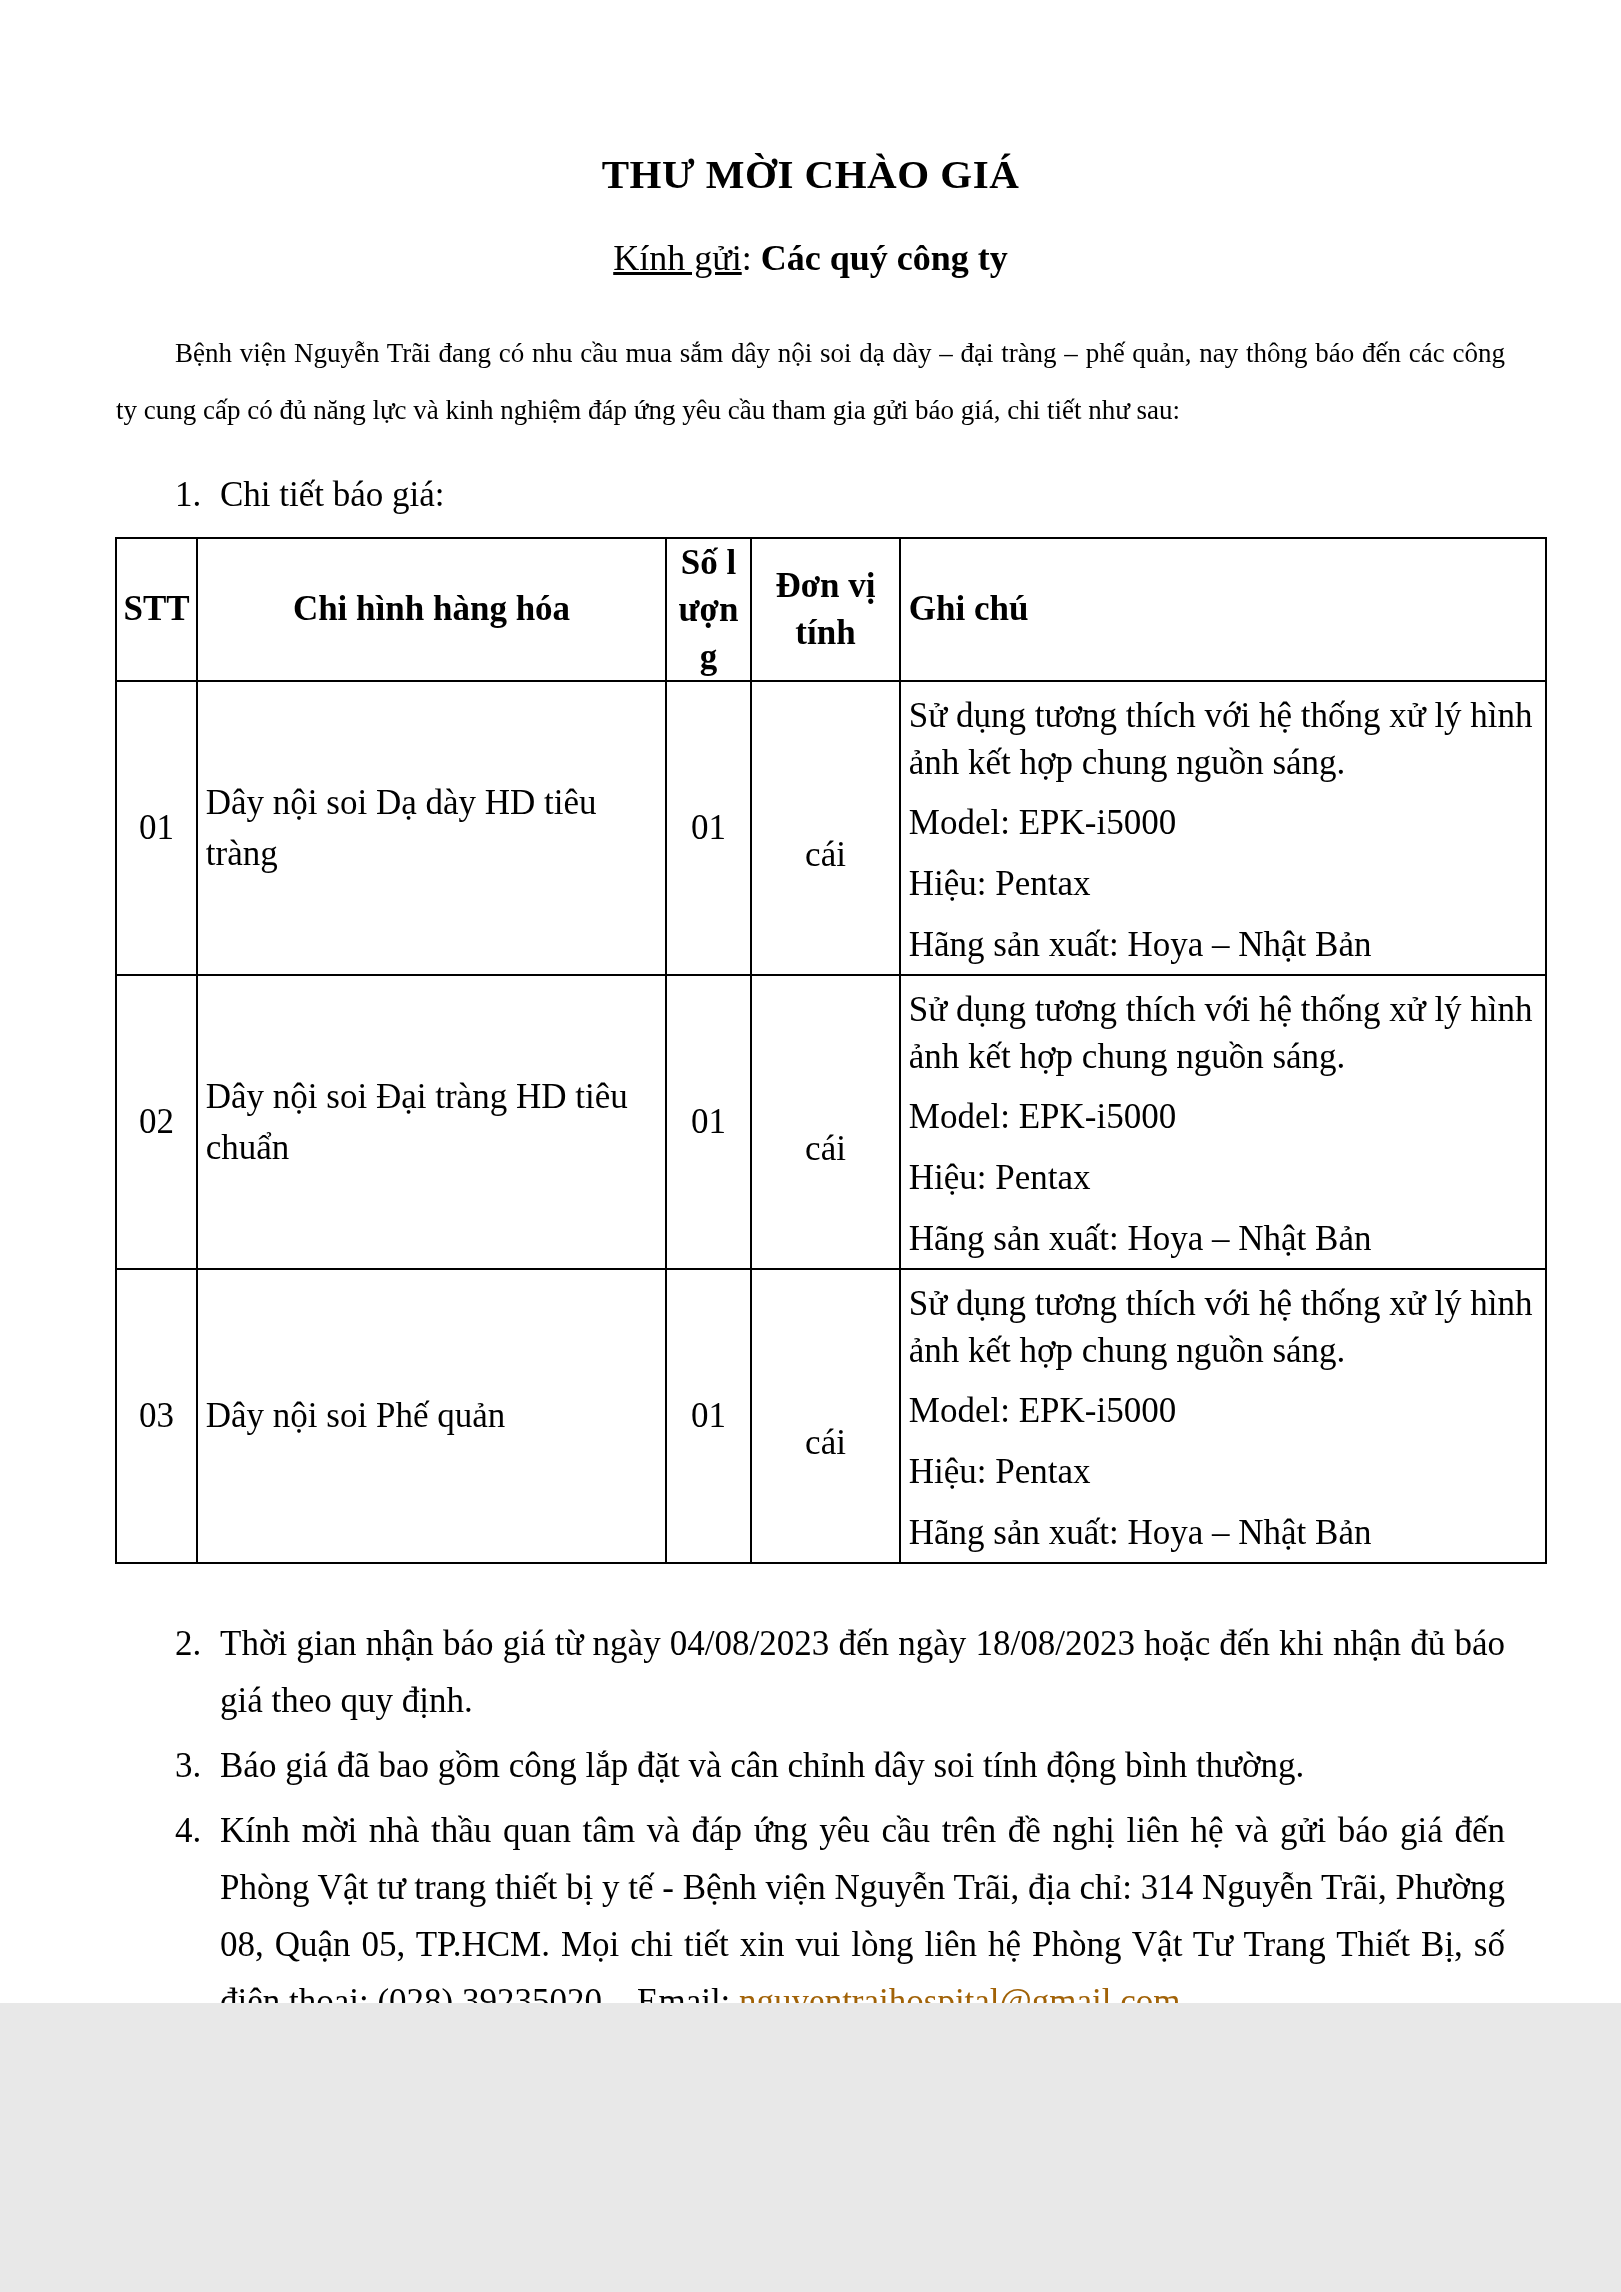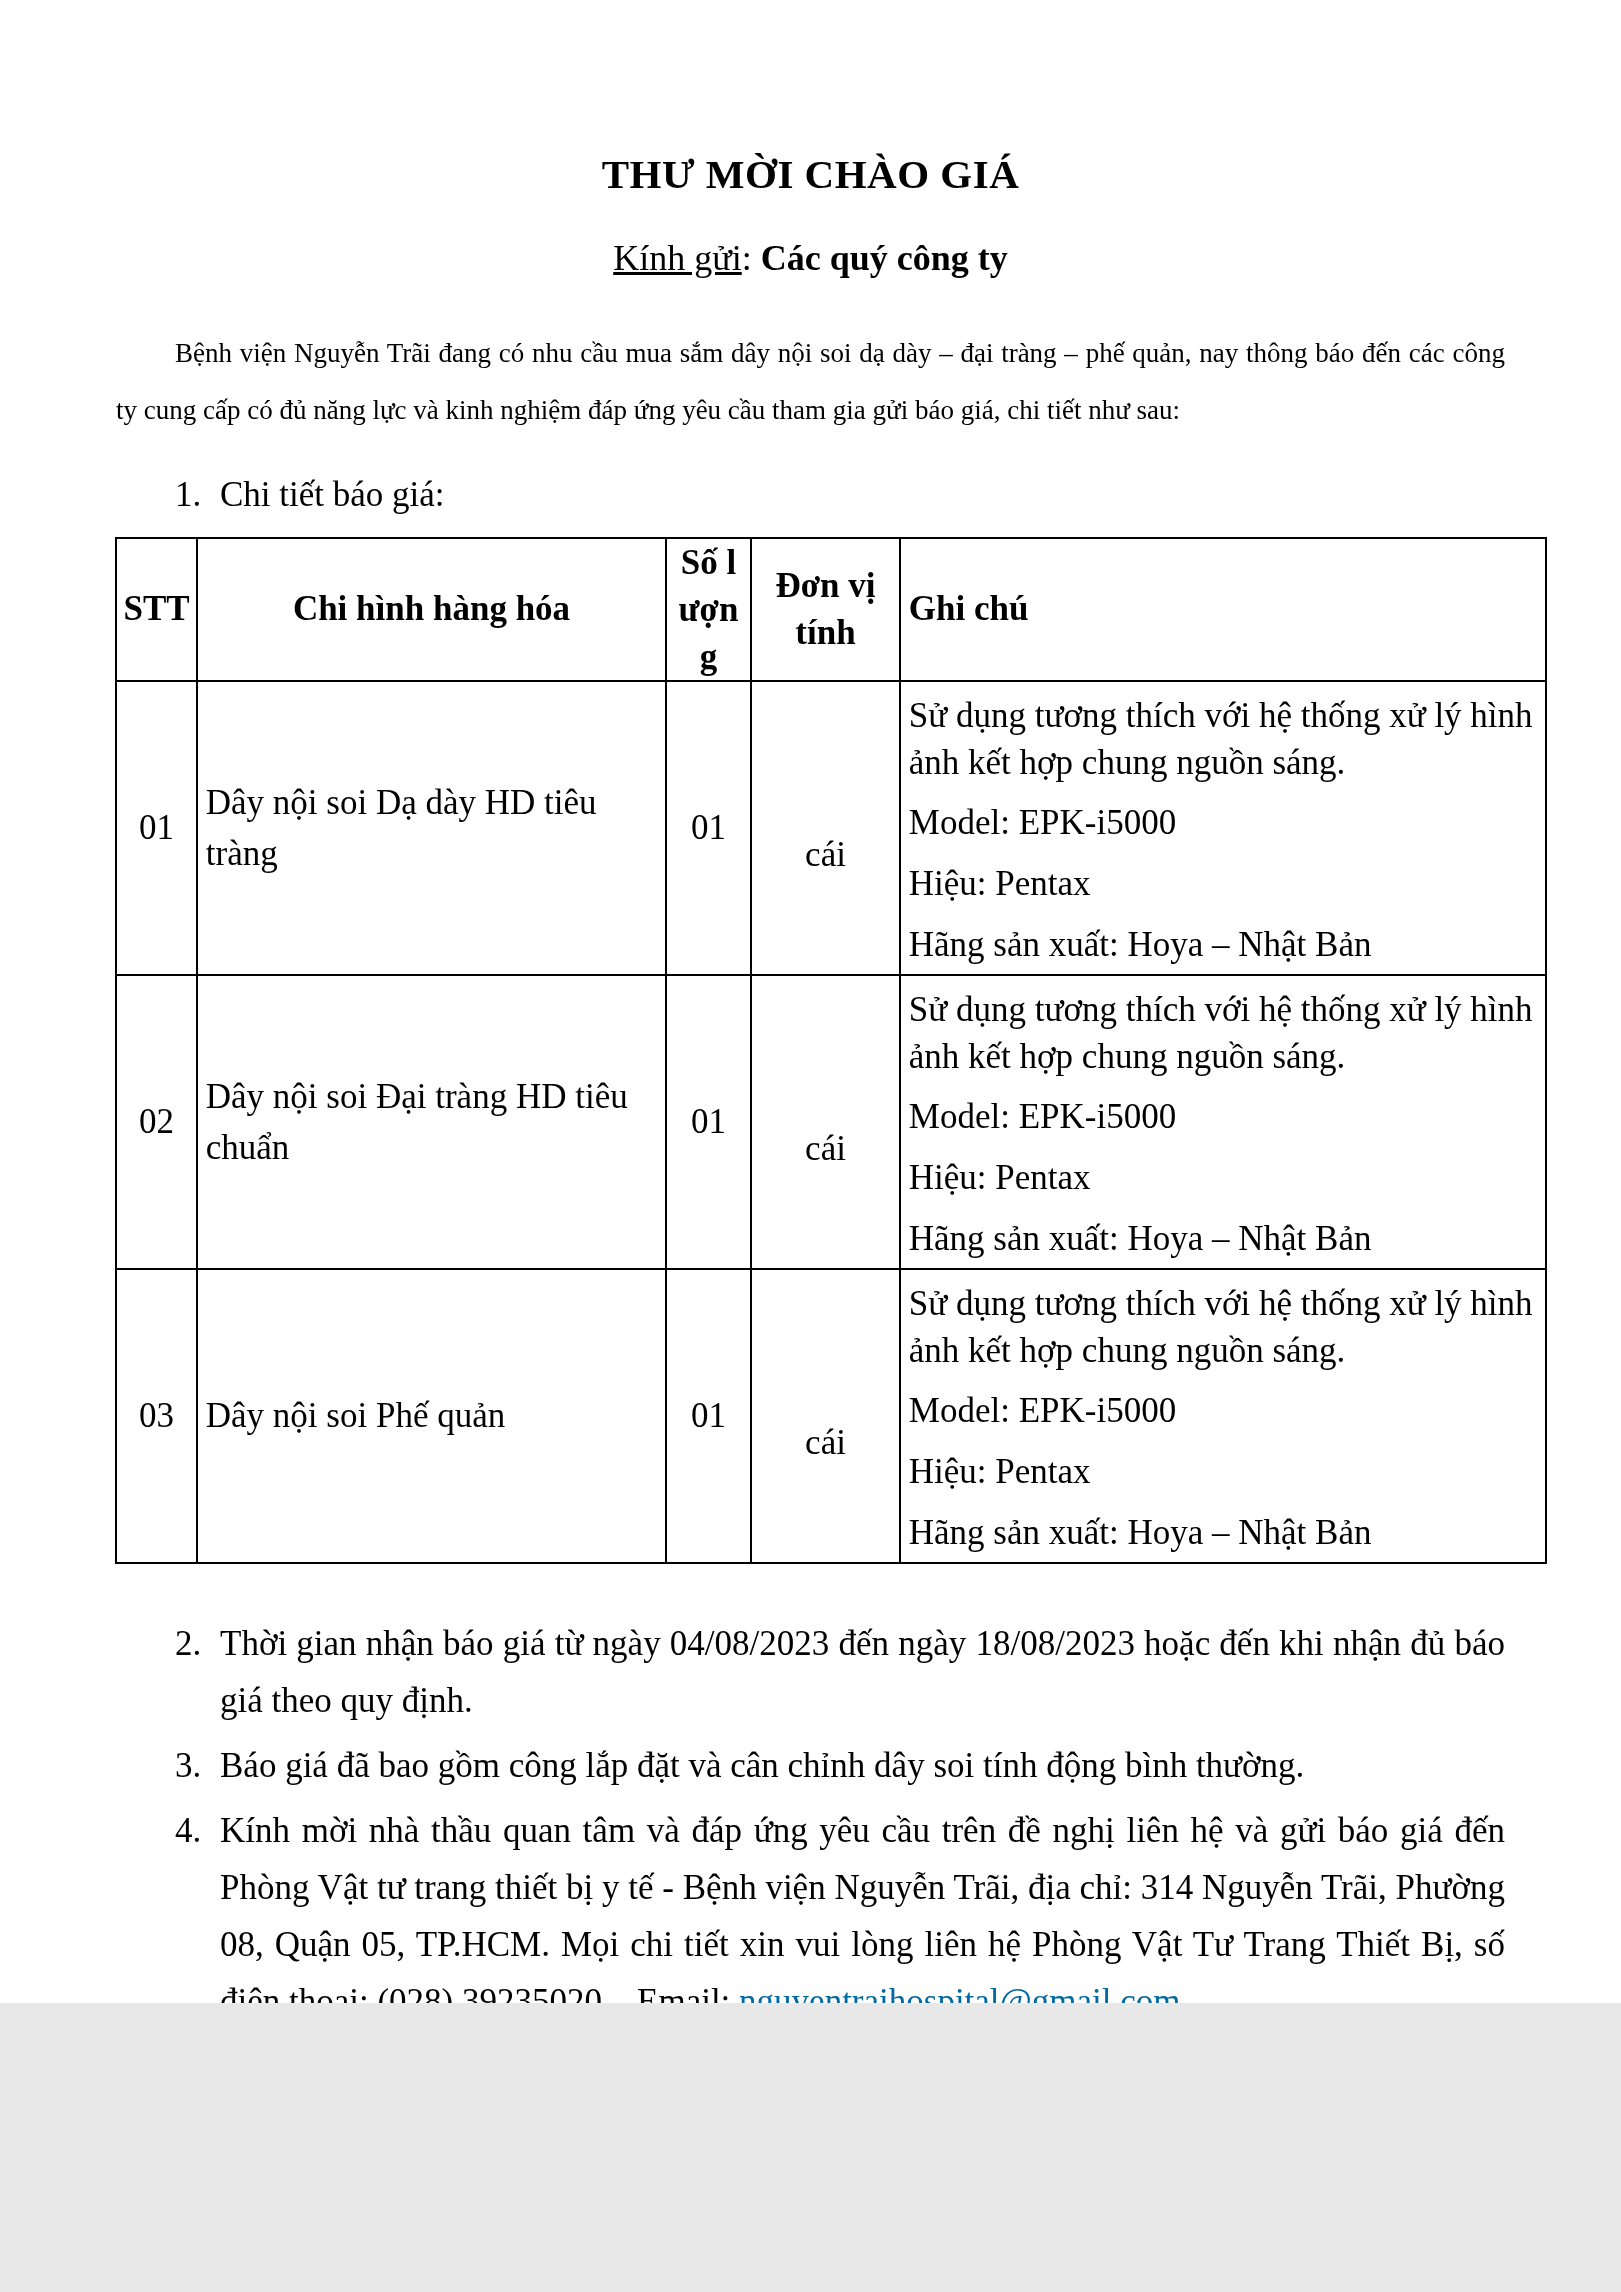--- a/index.html
+++ b/index.html
@@ -70,21 +70,21 @@
   th.h-unit { line-height: 47px; }
   th.h-note { text-align: left; font-weight: bold; padding-left: 7.8px; }
   td.c-stt { text-align: center; }
   td.c-item { text-align: left; padding-left: 7.8px; padding-right: 9.8px; line-height: 51px; }
   td.c-qty { text-align: center; }
   td.c-unit { text-align: center; padding-top: 54px; }
   td.c-note { text-align: left; vertical-align: top; padding: 9.8px 9.8px 5.9px 7.8px; }
   td.c-note p { margin: 0 0 13.7px 0; line-height: 47px; }
   td.c-note p:last-child { margin-bottom: 0; }
   .after-table { margin-top: 51px; }
-  .email-link { color: #0369a1; text-decoration: underline; }
+  .email-link { color: #a16207; text-decoration: underline; }
   .closing {
     margin-left: 44px;
     margin-top: 5.9px;
     font-size: 35px;
     line-height: 57px;
     font-weight: bold;
   }
   .page-number {
     position: absolute;
     top: 2148px;

